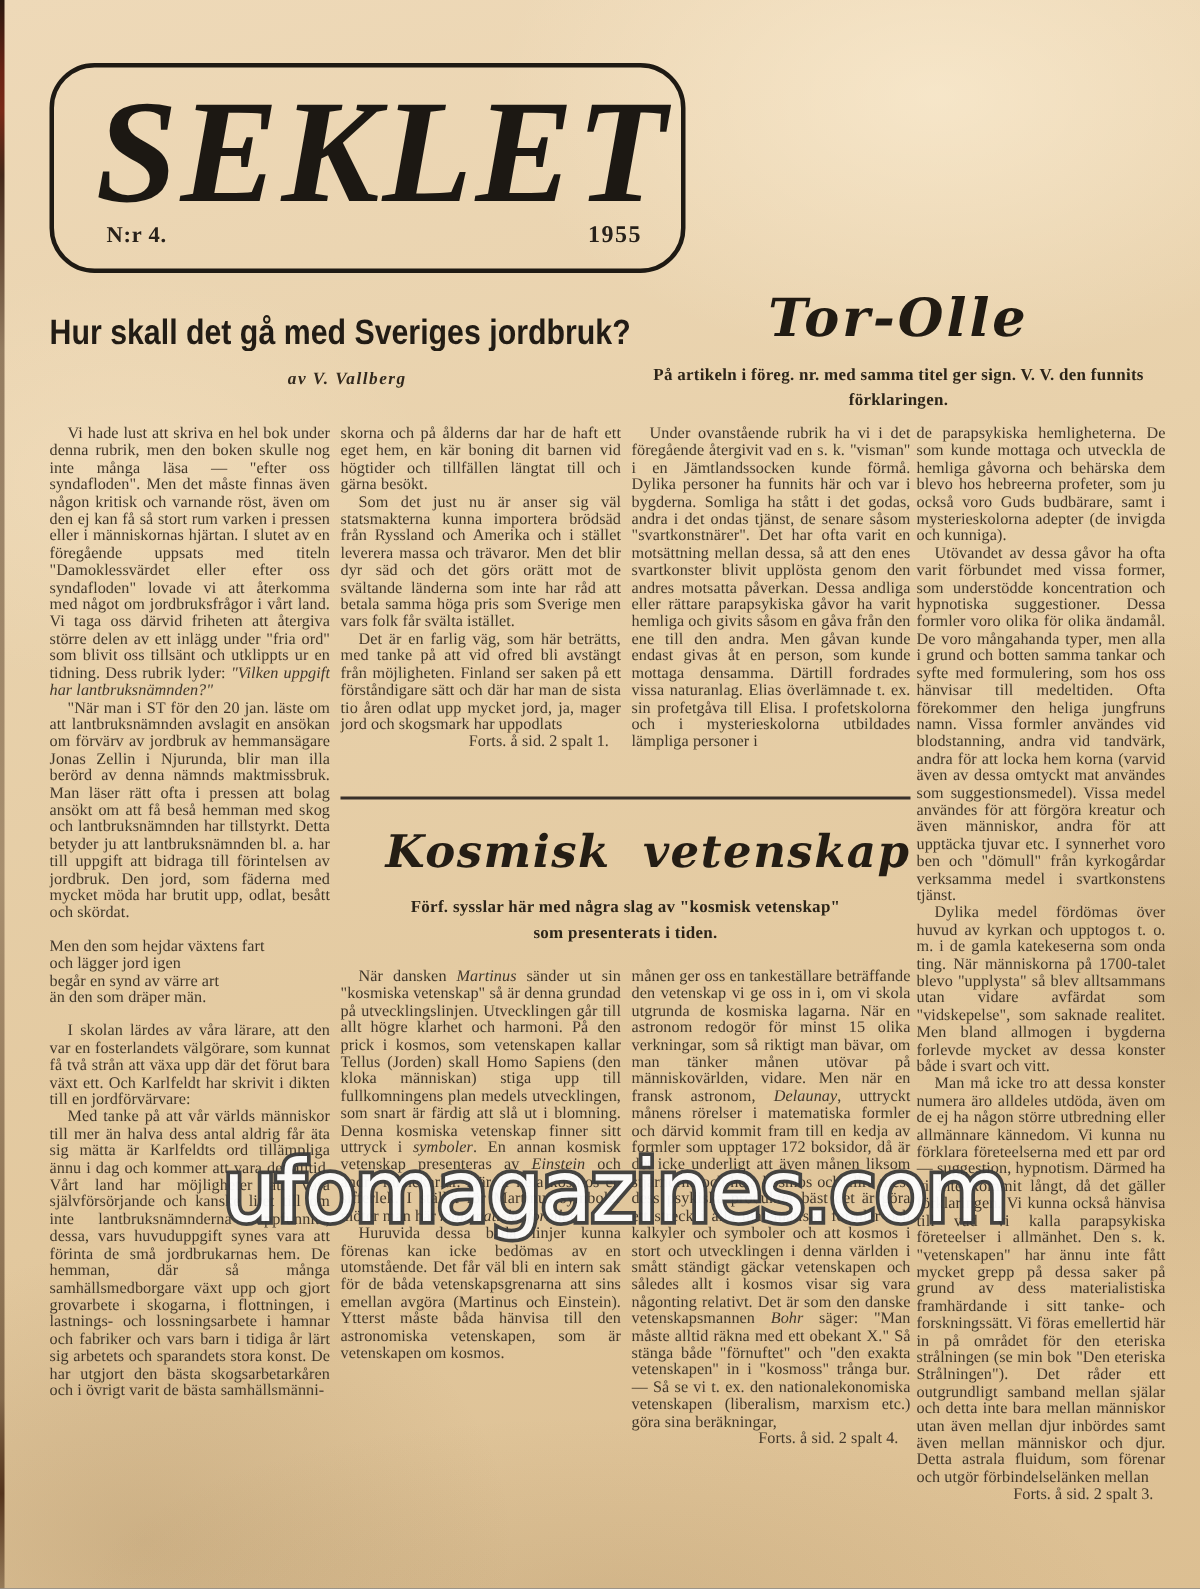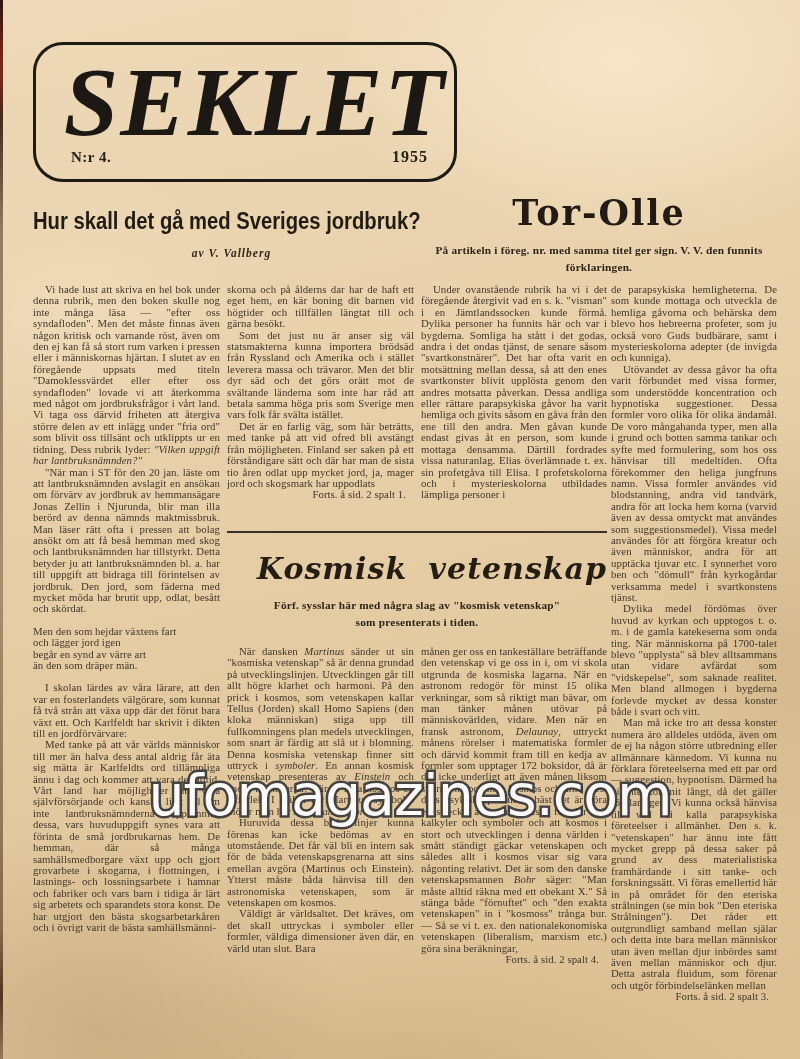--- a/index.html
+++ b/index.html
@@ -44,21 +44,21 @@
     position:absolute; left:33px; top:208px; width:400px; white-space:nowrap;
     font-family:"Liberation Sans", sans-serif; font-weight:bold; font-size:23.5px;
     color:#221c15; transform:scaleX(0.86); transform-origin:left center;
   }
   .a1-byline {
     position:absolute; left:33px; top:247px; width:397px; text-align:center;
     font-weight:bold; font-style:italic; font-size:11.5px; letter-spacing:1px; color:#33291d;
   }
   .a2-title {
     position:absolute; left:420px; top:192px; width:358px; text-align:center;
-    font-family:"DejaVu Serif", serif; font-weight:bold; 
+    font-family:"DejaVu Serif", serif; font-weight:bold; font-style:italic;
     font-size:35px; letter-spacing:2px; color:#211b13;
   }
   .a2-sub, .a3-sub {
     font-weight:bold; font-size:11.3px; line-height:1.5; text-align:center;
     color:#2d2519; white-space:pre-line; letter-spacing:0.2px;
   }
   .a2-sub { position:absolute; left:420px; top:242px; width:358px; }
   .rule { position:absolute; left:227px; top:531px; width:380px; height:2px; background:#38302a; }
   .a3-title {
     position:absolute; left:227px; top:551px; width:380px; text-align:right;
@@ -132,21 +132,20 @@
     </div>
 
   <div class="rule"></div>
   <div class="a3-title">Kosmisk vetenskap</div>
   <div class="a3-sub">Förf. sysslar här med några slag av "kosmisk vetenskap"
 som presenterats i tiden.</div>
 
   <div class="col col-2b">
       <p class="para indent">När dansken <i>Martinus</i> sänder ut sin "kosmiska vetenskap" så är denna grundad på utvecklingslinjen. Utvecklingen går till allt högre klarhet och harmoni. På den prick i kosmos, som vetenskapen kallar Tellus (Jorden) skall Homo Sapiens (den kloka människan) stiga upp till fullkomningens plan medels utvecklingen, som snart är färdig att slå ut i blomning. Denna kosmiska vetenskap finner sitt uttryck i <i>symboler</i>. En annan kosmisk vetenskap presenteras av <i>Einstein</i> och andra räknekarlar. Där är hela kosmos en sifferlek. I stället för Martinus symboler möter man här <i>matematiska formler</i>.</p>
       <p class="para indent">Huruvida dessa båda linjer kunna förenas kan icke bedömas av en utomstående. Det får väl bli en intern sak för de båda vetenskapsgrenarna att sins emellan avgöra (Martinus och Einstein). Ytterst måste båda hänvisa till den astronomiska vetenskapen, som är vetenskapen om kosmos.</p>
-      <p class="para indent">Väldigt är världsaltet. Det kräves, om det skall uttryckas i symboler eller formler, väldiga dimensioner även där, en värld utan slut. Bara</p>
     </div>
   <div class="col col-3b">
       <p class="para flush">månen ger oss en tankeställare beträffande den vetenskap vi ge oss in i, om vi skola utgrunda de kosmiska lagarna. När en astronom redogör för minst 15 olika verkningar, som så riktigt man bävar, om man tänker månen utövar på människovärlden, vidare. Men när en fransk astronom, <i>Delaunay</i>, uttryckt månens rörelser i matematiska formler och därvid kommit fram till en kedja av formler som upptager 172 boksidor, då är det icke underligt att även månen liksom stjärnorna och hela kosmos och allra mest dess psykiska produkter bäst det är göra ett streck i alla matematiska formler och kalkyler och symboler och att kosmos i stort och utvecklingen i denna världen i smått ständigt gäckar vetenskapen och således allt i kosmos visar sig vara någonting relativt. Det är som den danske vetenskapsmannen <i>Bohr</i> säger: "Man måste alltid räkna med ett obekant X." Så stänga både "förnuftet" och "den exakta vetenskapen" in i "kosmoss" trånga bur. — Så se vi t. ex. den nationalekonomiska vetenskapen (liberalism, marxism etc.) göra sina beräkningar,</p>
       <p class="para forts">Forts. å sid. 2 spalt 4.</p>
     </div>
 
   <div class="watermark">ufomagazines.com</div>
 </div>
 
 </body></html>

